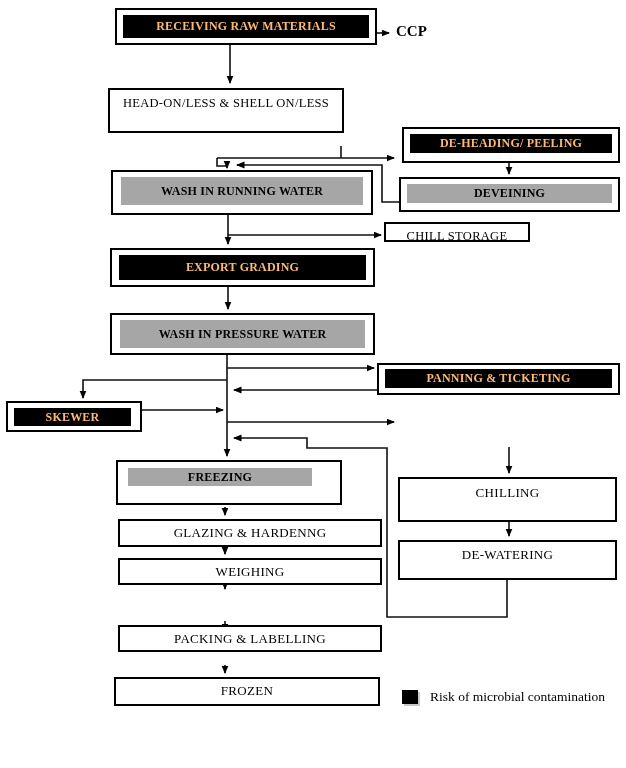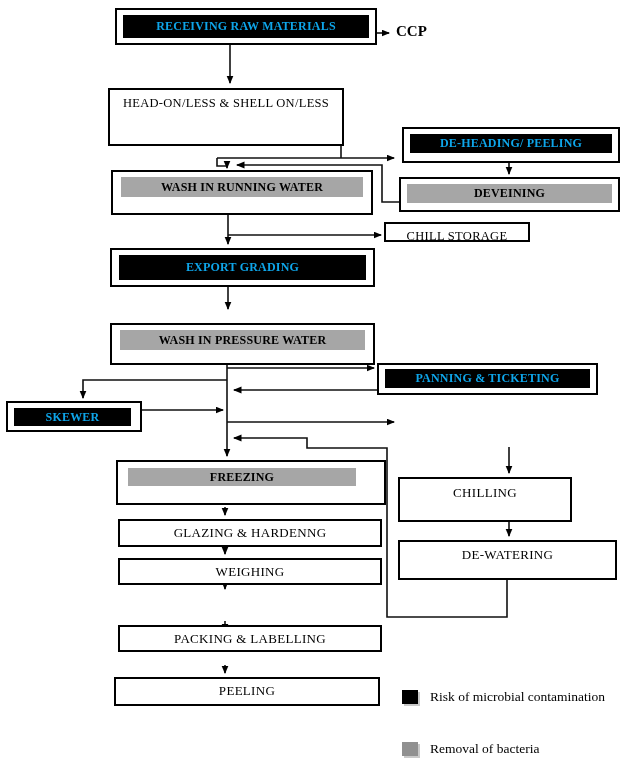--- a/index.html
+++ b/index.html
@@ -5,25 +5,25 @@
   html,body{margin:0;padding:0;background:#fff;}
   .page{
     position:relative;width:626px;height:768px;background:#fff;overflow:hidden;
     font-family:"Liberation Serif", serif;color:#000;
   }
   svg.wires{position:absolute;left:0;top:0;width:626px;height:768px;z-index:1;}
   .node{
     position:absolute;background:#fff;border:2px solid #000;box-sizing:border-box;z-index:2;
   }
   .bar{
-    position:absolute;left:6px;right:6px;top:5px;height:20px;
+    position:absolute;left:6px;right:6px;top:5px;height:28px;
     display:flex;align-items:center;justify-content:center;
     font-weight:bold;font-size:12px;letter-spacing:.2px;white-space:nowrap;
   }
-  .bar.black{background:#000;color:#0ea5e9;}
+  .bar.black{background:#000;color:#fdba74;}
   .bar.gray{background:#a6a6a6;color:#000;}
   .bar.fill{bottom:5px;height:auto;}
   .plain{
     position:absolute;left:0;right:0;top:4px;text-align:center;
     font-size:13px;letter-spacing:.3px;white-space:nowrap;
   }
   .ccp{
     position:absolute;left:396px;top:23px;font-size:15px;font-weight:bold;z-index:2;
   }
   .legend-row{position:absolute;z-index:2;display:flex;align-items:center;}
@@ -72,21 +72,21 @@
       <path d="M225,665 V673" marker-end="url(#arr)"></path>
     </g>
   </svg>
 
   <div class="ccp">CCP</div>
 
   <div class="node" style="left:115px;top:8px;width:262px;height:37px;">
     <div class="bar black fill">RECEIVING RAW MATERIALS</div>
   </div>
 
-  <div class="node" style="left:108px;top:88px;width:236px;height:58px;">
+  <div class="node" style="left:108px;top:88px;width:236px;height:45px;">
     <div class="plain" style="top:6px;font-size:12.5px;">HEAD-ON/LESS &amp; SHELL ON/LESS</div>
   </div>
 
   <div class="node" style="left:402px;top:127px;width:218px;height:36px;">
     <div class="bar black" style="height:19px;">DE-HEADING/ PEELING</div>
   </div>
 
   <div class="node" style="left:399px;top:177px;width:221px;height:35px;">
     <div class="bar gray" style="height:19px;">DEVEINING</div>
   </div>
@@ -96,38 +96,38 @@
   </div>
 
   <div class="node" style="left:384px;top:222px;width:146px;height:20px;">
     <div class="plain" style="top:5px;font-size:12.5px;">CHILL STORAGE</div>
   </div>
 
   <div class="node" style="left:110px;top:248px;width:265px;height:39px;">
     <div class="bar black fill" style="left:7px;right:7px;">EXPORT GRADING</div>
   </div>
 
-  <div class="node" style="left:110px;top:323px;width:265px;height:42px;">
+  <div class="node" style="left:110px;top:313px;width:265px;height:42px;">
     <div class="bar gray" style="left:8px;right:8px;">WASH IN PRESSURE WATER</div>
   </div>
 
-  <div class="node" style="left:377px;top:363px;width:221px;height:32px;">
+  <div class="node" style="left:377px;top:363px;width:243px;height:32px;">
     <div class="bar black" style="top:4px;height:19px;">PANNING &amp; TICKETING</div>
   </div>
 
   <div class="node" style="left:6px;top:401px;width:136px;height:31px;">
     <div class="bar black" style="top:5px;height:18px;left:6px;right:9px;">SKEWER</div>
   </div>
 
 
-  <div class="node" style="left:116px;top:460px;width:270px;height:45px;">
+  <div class="node" style="left:116px;top:460px;width:226px;height:45px;">
     <div class="bar gray" style="left:10px;right:28px;top:6px;height:18px;">FREEZING</div>
   </div>
 
-  <div class="node" style="left:398px;top:477px;width:174px;height:45px;">
+  <div class="node" style="left:398px;top:477px;width:219px;height:45px;">
     <div class="plain" style="top:6px;">CHILLING</div>
   </div>
 
   <div class="node" style="left:398px;top:540px;width:219px;height:40px;">
     <div class="plain" style="top:5px;">DE-WATERING</div>
   </div>
 
   <div class="node" style="left:118px;top:519px;width:264px;height:28px;">
     <div class="plain">GLAZING &amp; HARDENNG</div>
   </div>
@@ -135,25 +135,21 @@
   <div class="node" style="left:118px;top:558px;width:264px;height:27px;">
     <div class="plain">WEIGHING</div>
   </div>
 
   <div class="node" style="left:118px;top:592px;width:264px;height:27px;margin-top:33px;">
     <div class="plain">PACKING &amp; LABELLING</div>
   </div>
 
 
   <div class="node" style="left:114px;top:677px;width:266px;height:29px;">
-    <div class="plain">PEELING</div>
+    <div class="plain">FROZEN</div>
   </div>
 
   <div class="legend-row" style="left:402px;top:689px;">
     <div class="swatch black"></div>
     <div class="legend-label">Risk of microbial contamination</div>
   </div>
-  <div class="legend-row" style="left:402px;top:741px;">
-    <div class="swatch gray"></div>
-    <div class="legend-label">Removal of bacteria</div>
-  </div>
 
 </div>
 
 </body></html>

